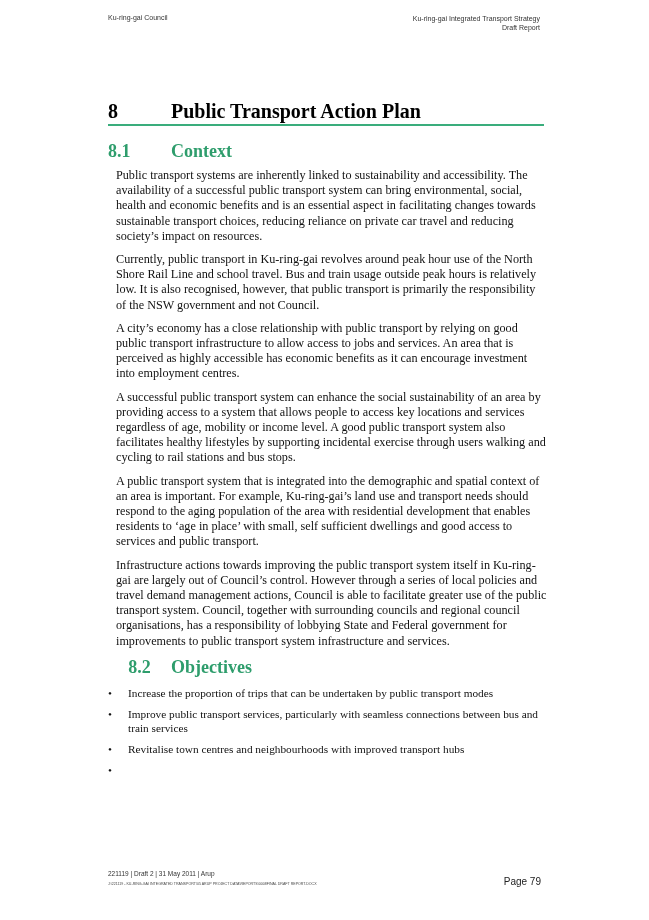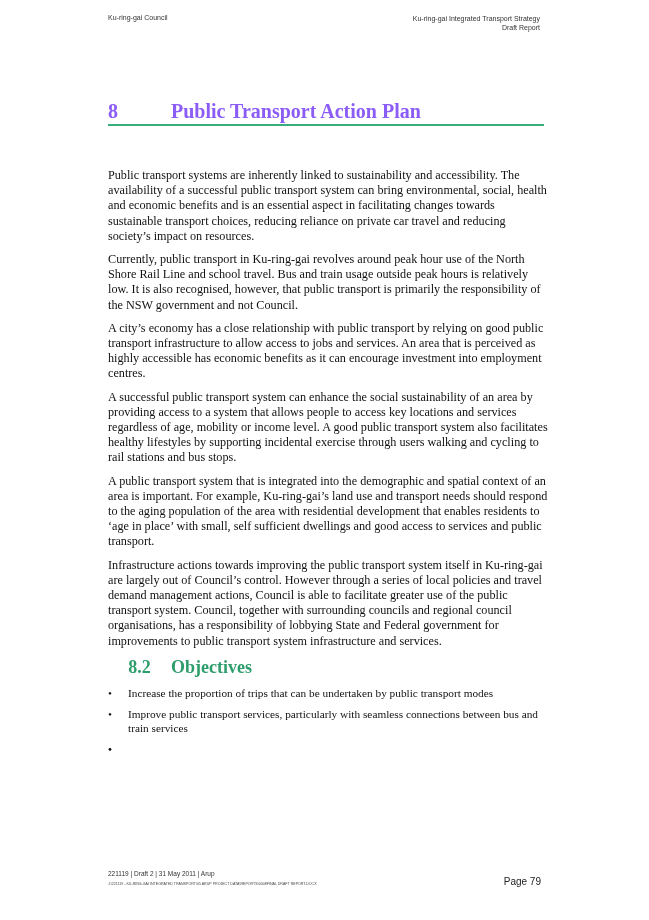--- a/index.html
+++ b/index.html
@@ -1,25 +1,25 @@
 <!DOCTYPE html>
 <html><head>
   <meta charset="utf-8">
   <style>
     html, body { margin: 0; padding: 0; background: #ffffff; }
     body { width: 649px; height: 920px; position: relative; overflow: hidden; }
     .page { position: absolute; left: 0; top: 0; width: 649px; height: 920px; background: #fff; }
     .hdr-left { position: absolute; left: 108px; top: 14px; font-family: "Liberation Sans", sans-serif; font-size: 7px; color: #333; }
     .hdr-right { position: absolute; right: 109px; top: 14px; font-family: "Liberation Sans", sans-serif; font-size: 7px; color: #333; text-align: right; line-height: 9px; }
-    .h1 { position: absolute; left: 108px; top: 99px; width: 436px; font-family: "Liberation Serif", serif; font-weight: bold; font-size: 20px; color: #8b5cf6; border-bottom: 2px solid #3aad7c; padding-bottom: 1px; line-height: 24px; }
+    .h1 { position: absolute; left: 108px; top: 99px; width: 436px; font-family: "Liberation Serif", serif; font-weight: bold; font-size: 20px; color: #000000; border-bottom: 2px solid #3aad7c; padding-bottom: 1px; line-height: 24px; }
     .h1 .num { display: inline-block; width: 63px; }
     .h2 { position: absolute; left: 108px; font-family: "Liberation Serif", serif; font-weight: bold; font-size: 18px; color: #2e9d6c; line-height: 20px; }
     .h2 .num { display: inline-block; width: 63px; }
     .body { position: absolute; left: 108px; width: 440px; font-family: "Liberation Serif", serif; font-size: 12.2px; line-height: 15.2px; color: #111; }
-    .para { margin: 0 0 8px 0; }
+    .para { margin: 0 0 8px 8px; }
     .bullets { position: absolute; left: 108px; width: 440px; font-family: "Liberation Serif", serif; font-size: 11.3px; line-height: 14px; color: #111; margin: 0; padding: 0; list-style: none; }
     .bullets li { position: relative; padding-left: 20px; margin-bottom: 7px; }
     .bullets .dot { position: absolute; left: 0; top: 0; }
     .ftr1 { position: absolute; left: 108px; top: 870px; font-family: "Liberation Sans", sans-serif; font-size: 6.5px; color: #333; }
     .ftr2 { position: absolute; left: 108px; top: 882px; font-family: "Liberation Sans", sans-serif; font-size: 3.6px; color: #444; letter-spacing: 0; }
     .pagenum { position: absolute; right: 108px; top: 876px; font-family: "Liberation Sans", sans-serif; font-size: 10px; color: #222; }
   </style>
 </head>
 <body>
 
@@ -28,38 +28,41 @@
   <div class="hdr-left">Ku-ring-gai Council</div>
   <div class="hdr-right">
     <div>Ku-ring-gai Integrated Transport Strategy</div>
     <div>Draft Report</div>
   </div>
 
   <div class="h1">
     <span class="num">8</span><span>Public Transport Action Plan</span>
   </div>
 
+  <div class="h2" style="top:141px;">
+    <span class="num">8.1</span><span>Context</span>
+  </div>
 
   <div class="body" style="top:168px;">
     <p class="para">Public transport systems are inherently linked to sustainability and accessibility. The availability of a successful public transport system can bring environmental, social, health and economic benefits and is an essential aspect in facilitating changes towards sustainable transport choices, reducing reliance on private car travel and reducing society’s impact on resources.</p>
     <p class="para">Currently, public transport in Ku-ring-gai revolves around peak hour use of the North Shore Rail Line and school travel. Bus and train usage outside peak hours is relatively low. It is also recognised, however, that public transport is primarily the responsibility of the NSW government and not Council.</p>
     <p class="para">A city’s economy has a close relationship with public transport by relying on good public transport infrastructure to allow access to jobs and services. An area that is perceived as highly accessible has economic benefits as it can encourage investment into employment centres.</p>
     <p class="para">A successful public transport system can enhance the social sustainability of an area by providing access to a system that allows people to access key locations and services regardless of age, mobility or income level. A good public transport system also facilitates healthy lifestyles by supporting incidental exercise through users walking and cycling to rail stations and bus stops.</p>
     <p class="para">A public transport system that is integrated into the demographic and spatial context of an area is important. For example, Ku-ring-gai’s land use and transport needs should respond to the aging population of the area with residential development that enables residents to ‘age in place’ with small, self sufficient dwellings and good access to services and public transport.</p>
     <p class="para">Infrastructure actions towards improving the public transport system itself in Ku-ring-gai are largely out of Council’s control. However through a series of local policies and travel demand management actions, Council is able to facilitate greater use of the public transport system. Council, together with surrounding councils and regional council organisations, has a responsibility of lobbying State and Federal government for improvements to public transport system infrastructure and services.</p>
   </div>
 
   <div class="h2" style="top:657px;text-align:center;">
     <span class="num">8.2</span><span>Objectives</span>
   </div>
 
   <ul class="bullets" style="top:686px;">
     <li><span class="dot">•</span><span>Increase the proportion of trips that can be undertaken by public transport modes</span></li>
     <li><span class="dot">•</span><span>Improve public transport services, particularly with seamless connections between bus and train services</span></li>
-    <li><span class="dot">•</span></li>
+    <li><span class="dot">•</span><span>Revitalise town centres and neighbourhoods with improved transport hubs</span></li>
     <li><span class="dot">•</span></li>
   </ul>
 
   <div class="ftr1">221119 | Draft 2 | 31 May 2011 | Arup</div>
   <div class="ftr2">J:\221119 - KU-RING-GAI INTEGRATED TRANSPORT\05 ARUP PROJECT DATA\REPORTS\0008FINAL DRAFT REPORT.DOCX</div>
   <div class="pagenum">Page 79</div>
 
 </div>
 
 </body></html>

